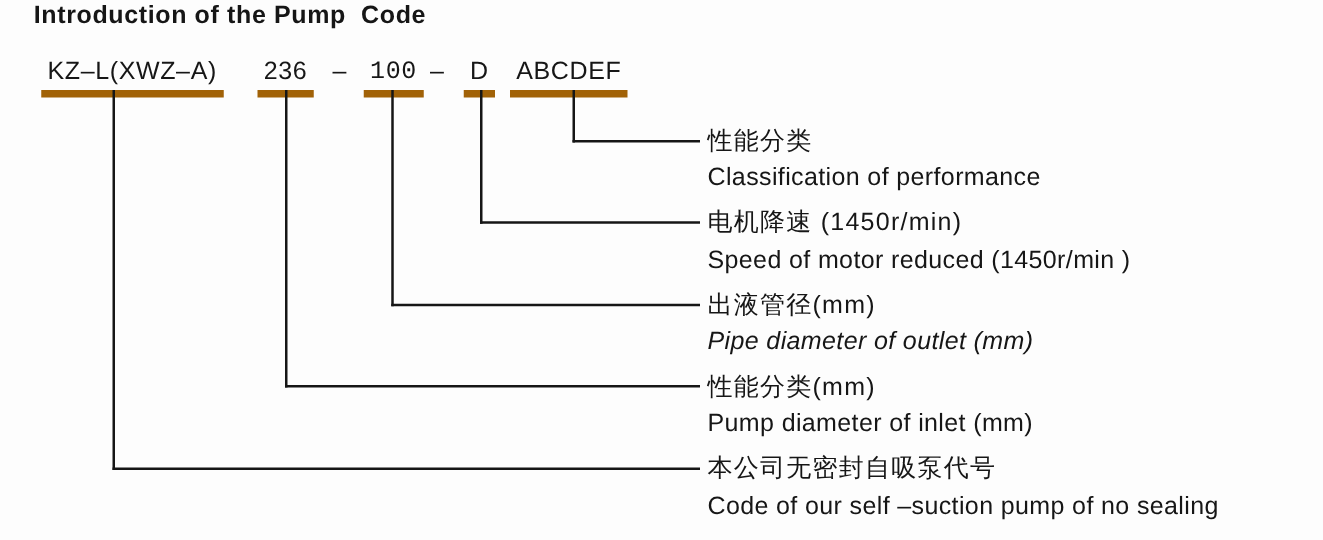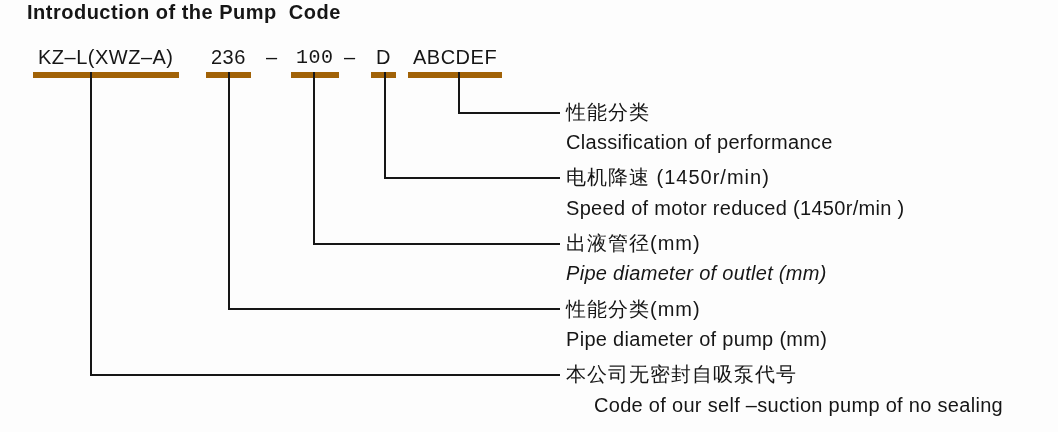--- a/index.html
+++ b/index.html
@@ -70,21 +70,21 @@
   .label.zh { letter-spacing: 1px; }
   .r1-zh { top: 99px; }
   .r1-en { top: 131px; }
   .r2-zh { top: 164px; }
   .r2-en { top: 197px; }
   .r3-zh { top: 230px; }
   .r3-en { top: 262px; font-style: italic; }
   .r4-zh { top: 296px; }
   .r4-en { top: 328px; }
   .r5-zh { top: 361px; }
-  .r5-en { top: 394px; margin-left: 28px; }
+  .r5-en { top: 394px; }
 </style>
 </head>
 <body>
 
 <div class="canvas">
 
   <div class="page-title">Introduction of the Pump  Code</div>
 
   <div class="code-seg seg-company">KZ–L(XWZ–A)</div>
   <div class="code-seg seg-inlet">236</div>
@@ -103,18 +103,18 @@
   <div class="label zh r1-zh">性能分类</div>
   <div class="label en r1-en">Classification of performance</div>
 
   <div class="label zh r2-zh">电机降速 (1450r/min)</div>
   <div class="label en r2-en">Speed of motor reduced (1450r/min )</div>
 
   <div class="label zh r3-zh">出液管径(mm)</div>
   <div class="label en r3-en">Pipe diameter of outlet (mm)</div>
 
   <div class="label zh r4-zh">性能分类(mm)</div>
-  <div class="label en r4-en">Pipe diameter of pump (mm)</div>
+  <div class="label en r4-en">Pump diameter of inlet (mm)</div>
 
   <div class="label zh r5-zh">本公司无密封自吸泵代号</div>
   <div class="label en r5-en">Code of our self –suction pump of no sealing</div>
 
 </div>
 
 </body></html>

